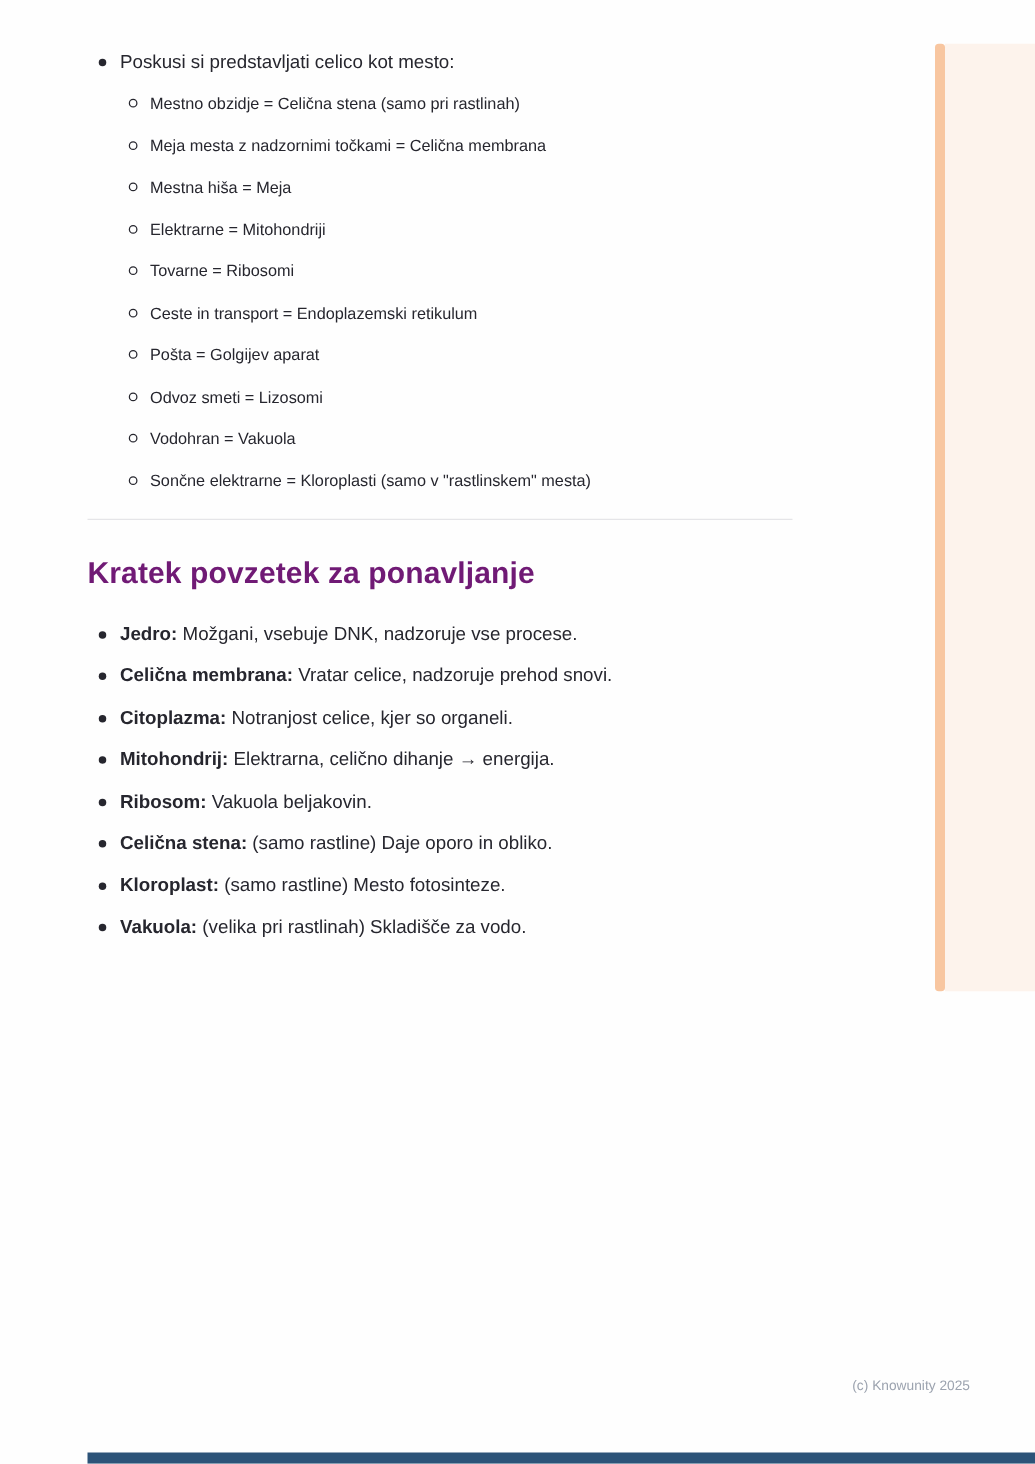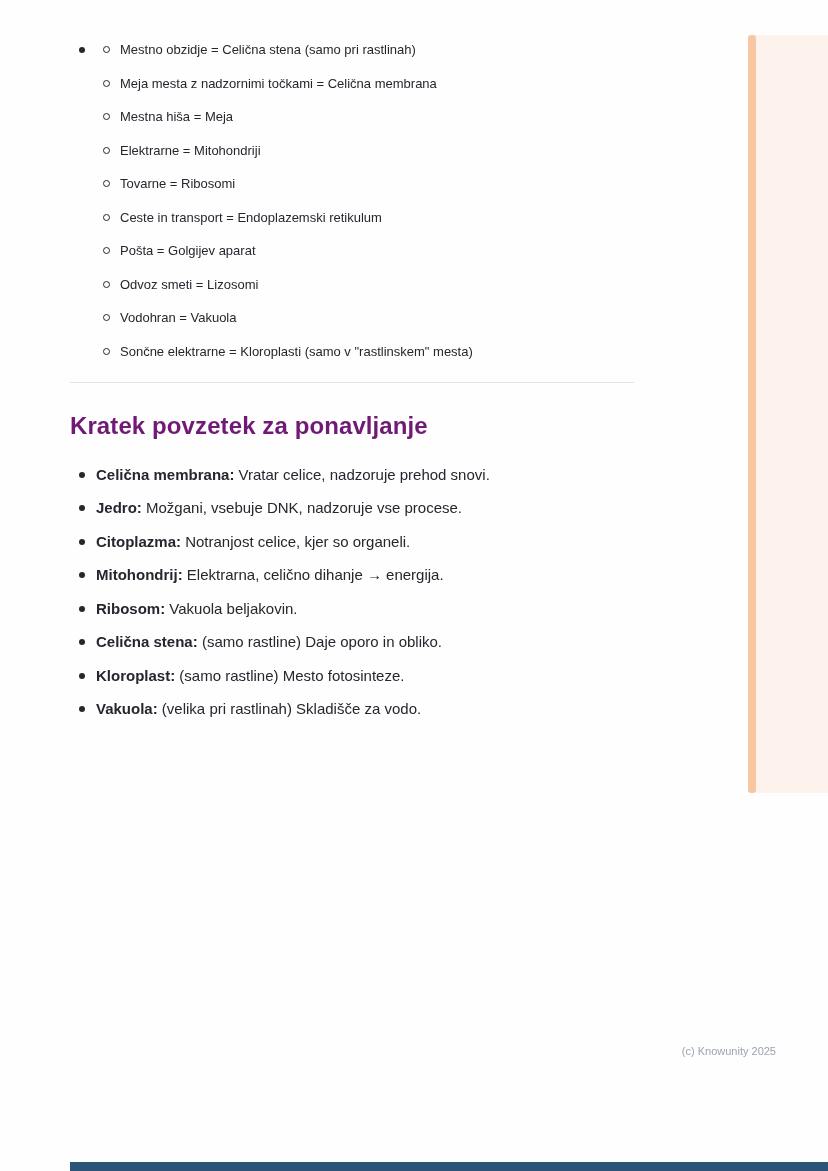--- a/index.html
+++ b/index.html
@@ -101,21 +101,21 @@
     position: absolute;
     top: 35px;
     right: 72px;
     width: 8px;
     height: 758px;
     background: #f8c6a0;
     border-radius: 3px;
   }
   .footer {
     position: absolute;
-    top: 1045px;
+    top: 1103px;
     right: 52px;
     font-size: 11px;
     color: #9ca3af;
   }
   .bottom-bar {
     position: absolute;
     bottom: 0;
     left: 70px;
     right: 0;
     height: 9px;
@@ -125,42 +125,43 @@
 </head>
 <body>
 
 <div class="accent-panel"></div>
 <div class="accent-stripe"></div>
 
 <div class="content">
 
   <ul class="top-list">
     <li>
+      <span class="intro-line">Poskusi si predstavljati celico kot mesto:</span>
       <ul class="sub-list">
         <li>Mestno obzidje = Celična stena (samo pri rastlinah)</li>
         <li>Meja mesta z nadzornimi točkami = Celična membrana</li>
         <li>Mestna hiša = Meja</li>
         <li>Elektrarne = Mitohondriji</li>
         <li>Tovarne = Ribosomi</li>
         <li>Ceste in transport = Endoplazemski retikulum</li>
         <li>Pošta = Golgijev aparat</li>
         <li>Odvoz smeti = Lizosomi</li>
         <li>Vodohran = Vakuola</li>
         <li>Sončne elektrarne = Kloroplasti (samo v "rastlinskem" mesta)</li>
       </ul>
     </li>
   </ul>
 
   <hr class="divider">
 
   <h2 class="summary-heading">Kratek povzetek za ponavljanje</h2>
 
   <ul class="summary-list">
+    <li><strong>Jedro:</strong><span> Možgani, vsebuje DNK, nadzoruje vse procese.</span></li>
     <li><strong>Celična membrana:</strong><span> Vratar celice, nadzoruje prehod snovi.</span></li>
-    <li><strong>Jedro:</strong><span> Možgani, vsebuje DNK, nadzoruje vse procese.</span></li>
     <li><strong>Citoplazma:</strong><span> Notranjost celice, kjer so organeli.</span></li>
     <li><strong>Mitohondrij:</strong><span> Elektrarna, celično dihanje → energija.</span></li>
     <li><strong>Ribosom:</strong><span> Vakuola beljakovin.</span></li>
     <li><strong>Celična stena:</strong><span> (samo rastline) Daje oporo in obliko.</span></li>
     <li><strong>Kloroplast:</strong><span> (samo rastline) Mesto fotosinteze.</span></li>
     <li><strong>Vakuola:</strong><span> (velika pri rastlinah) Skladišče za vodo.</span></li>
   </ul>
 
 </div>
 

